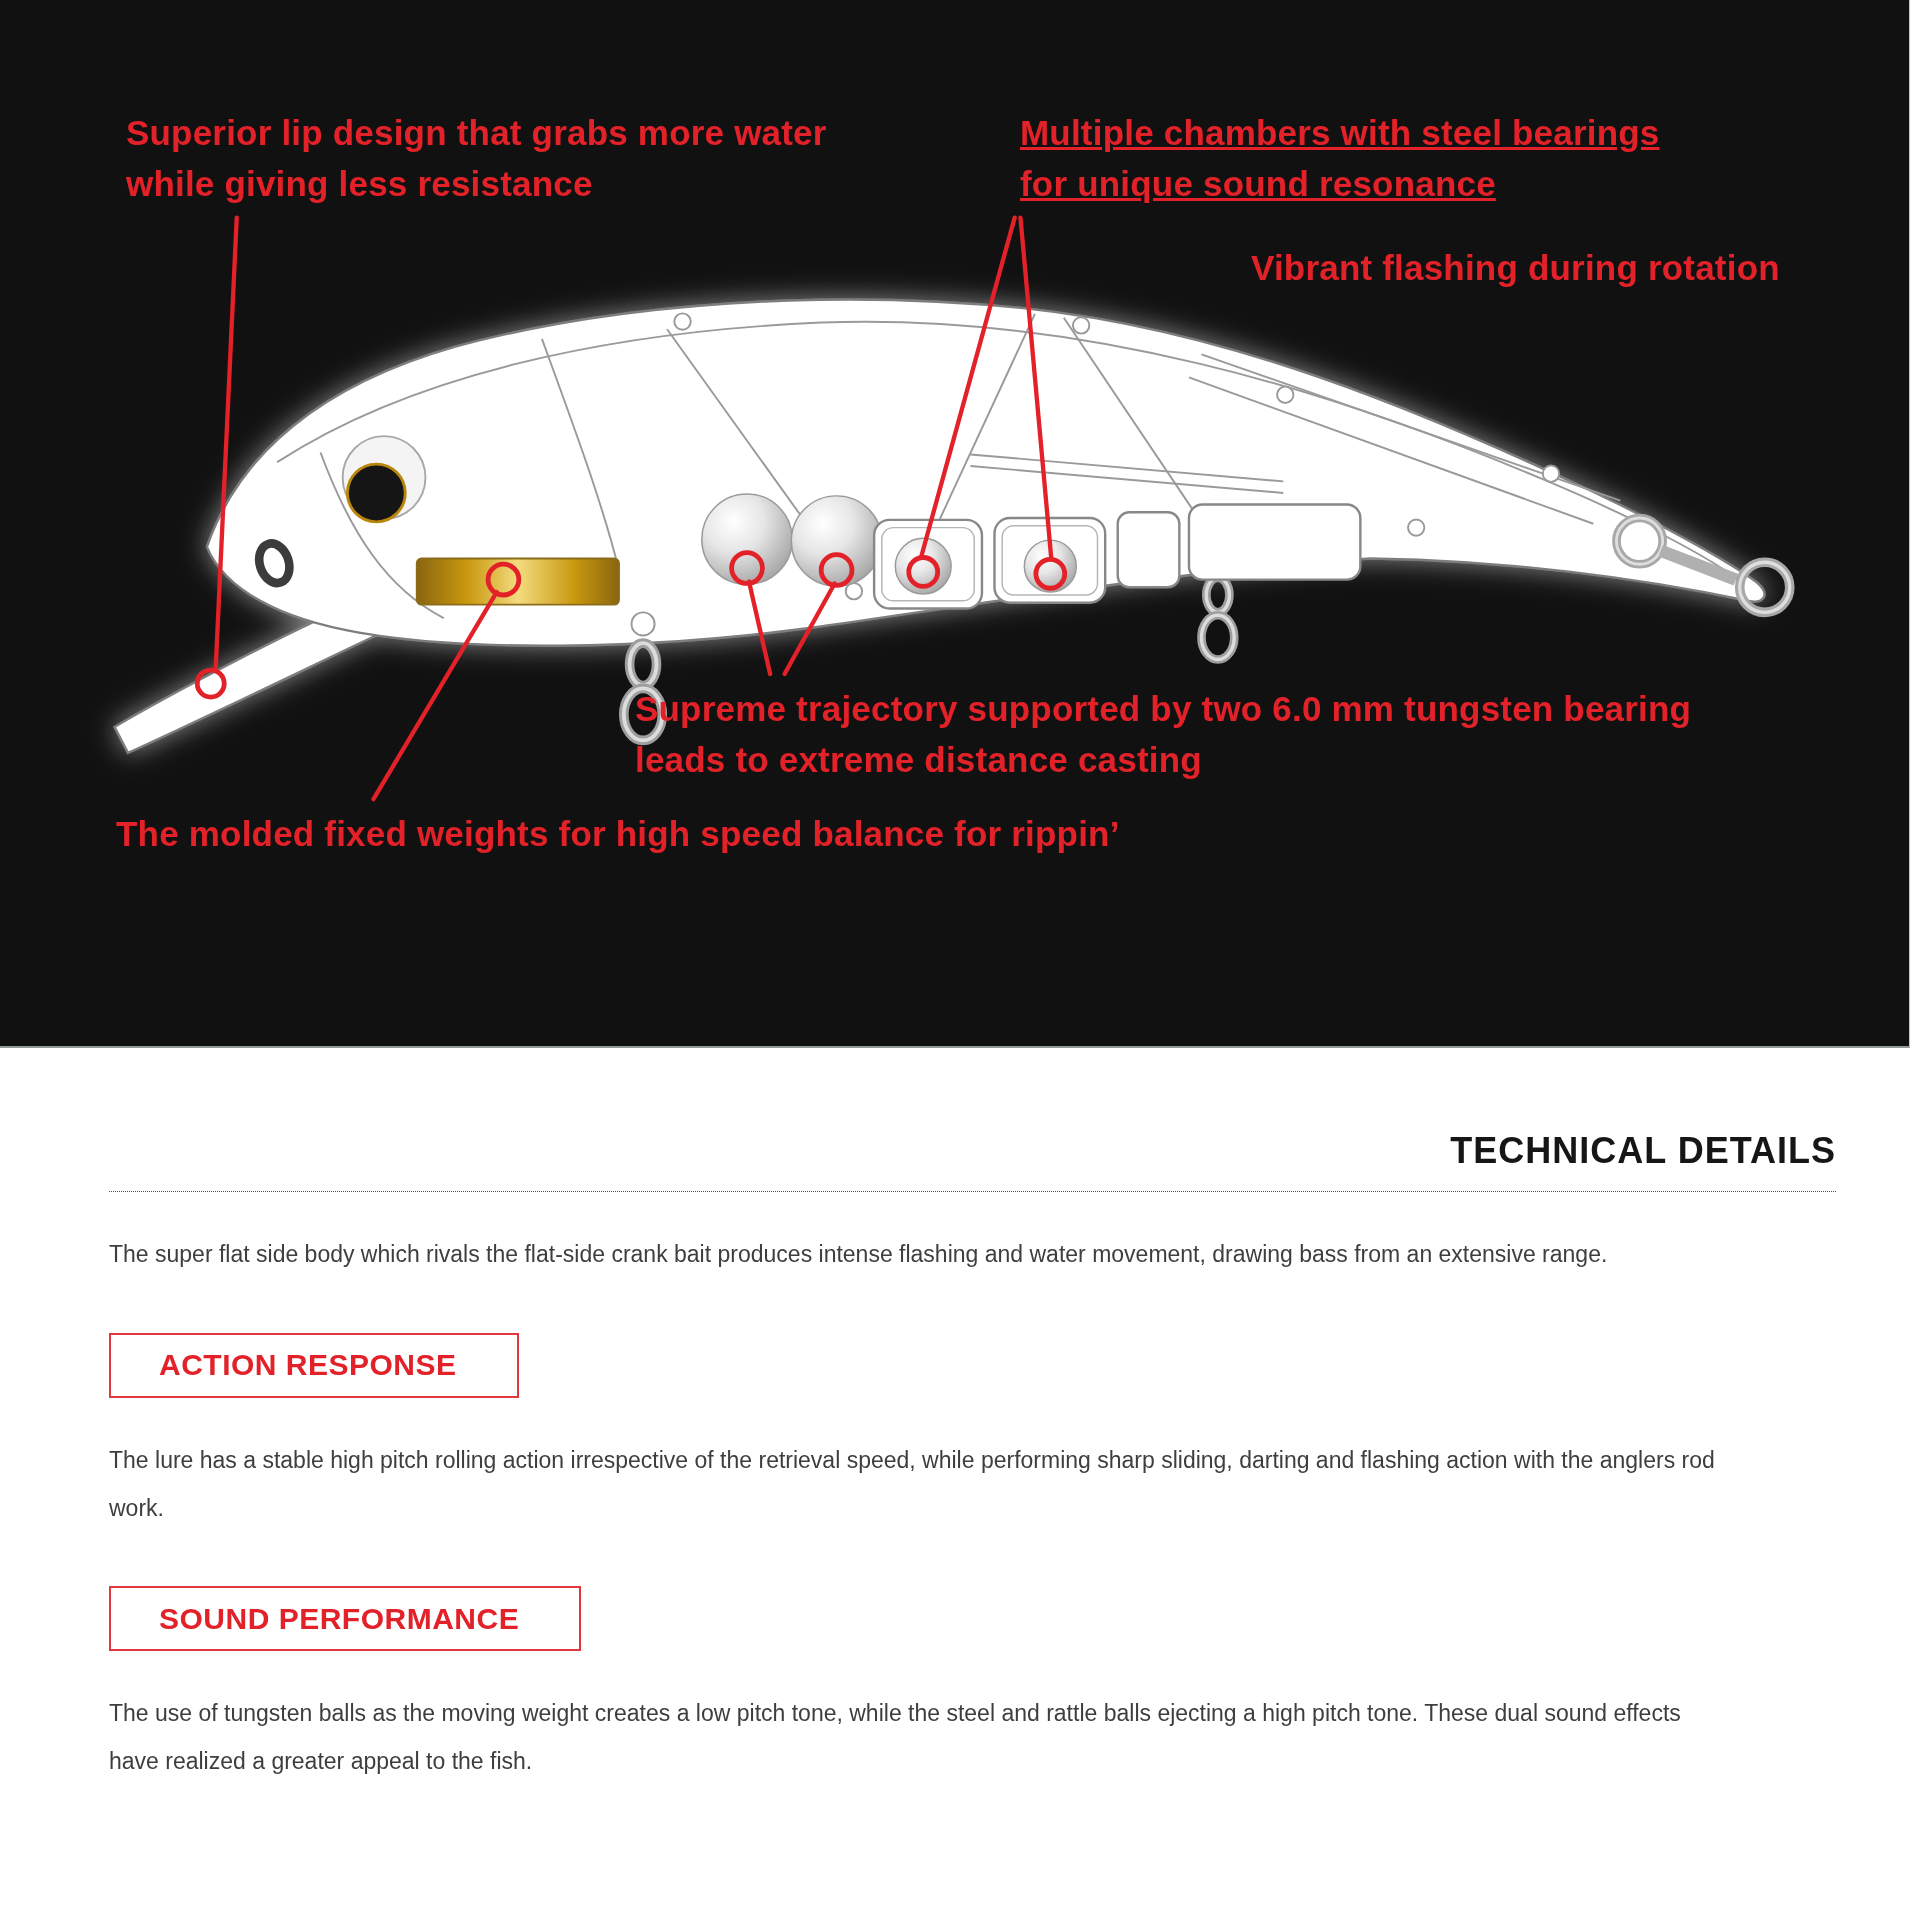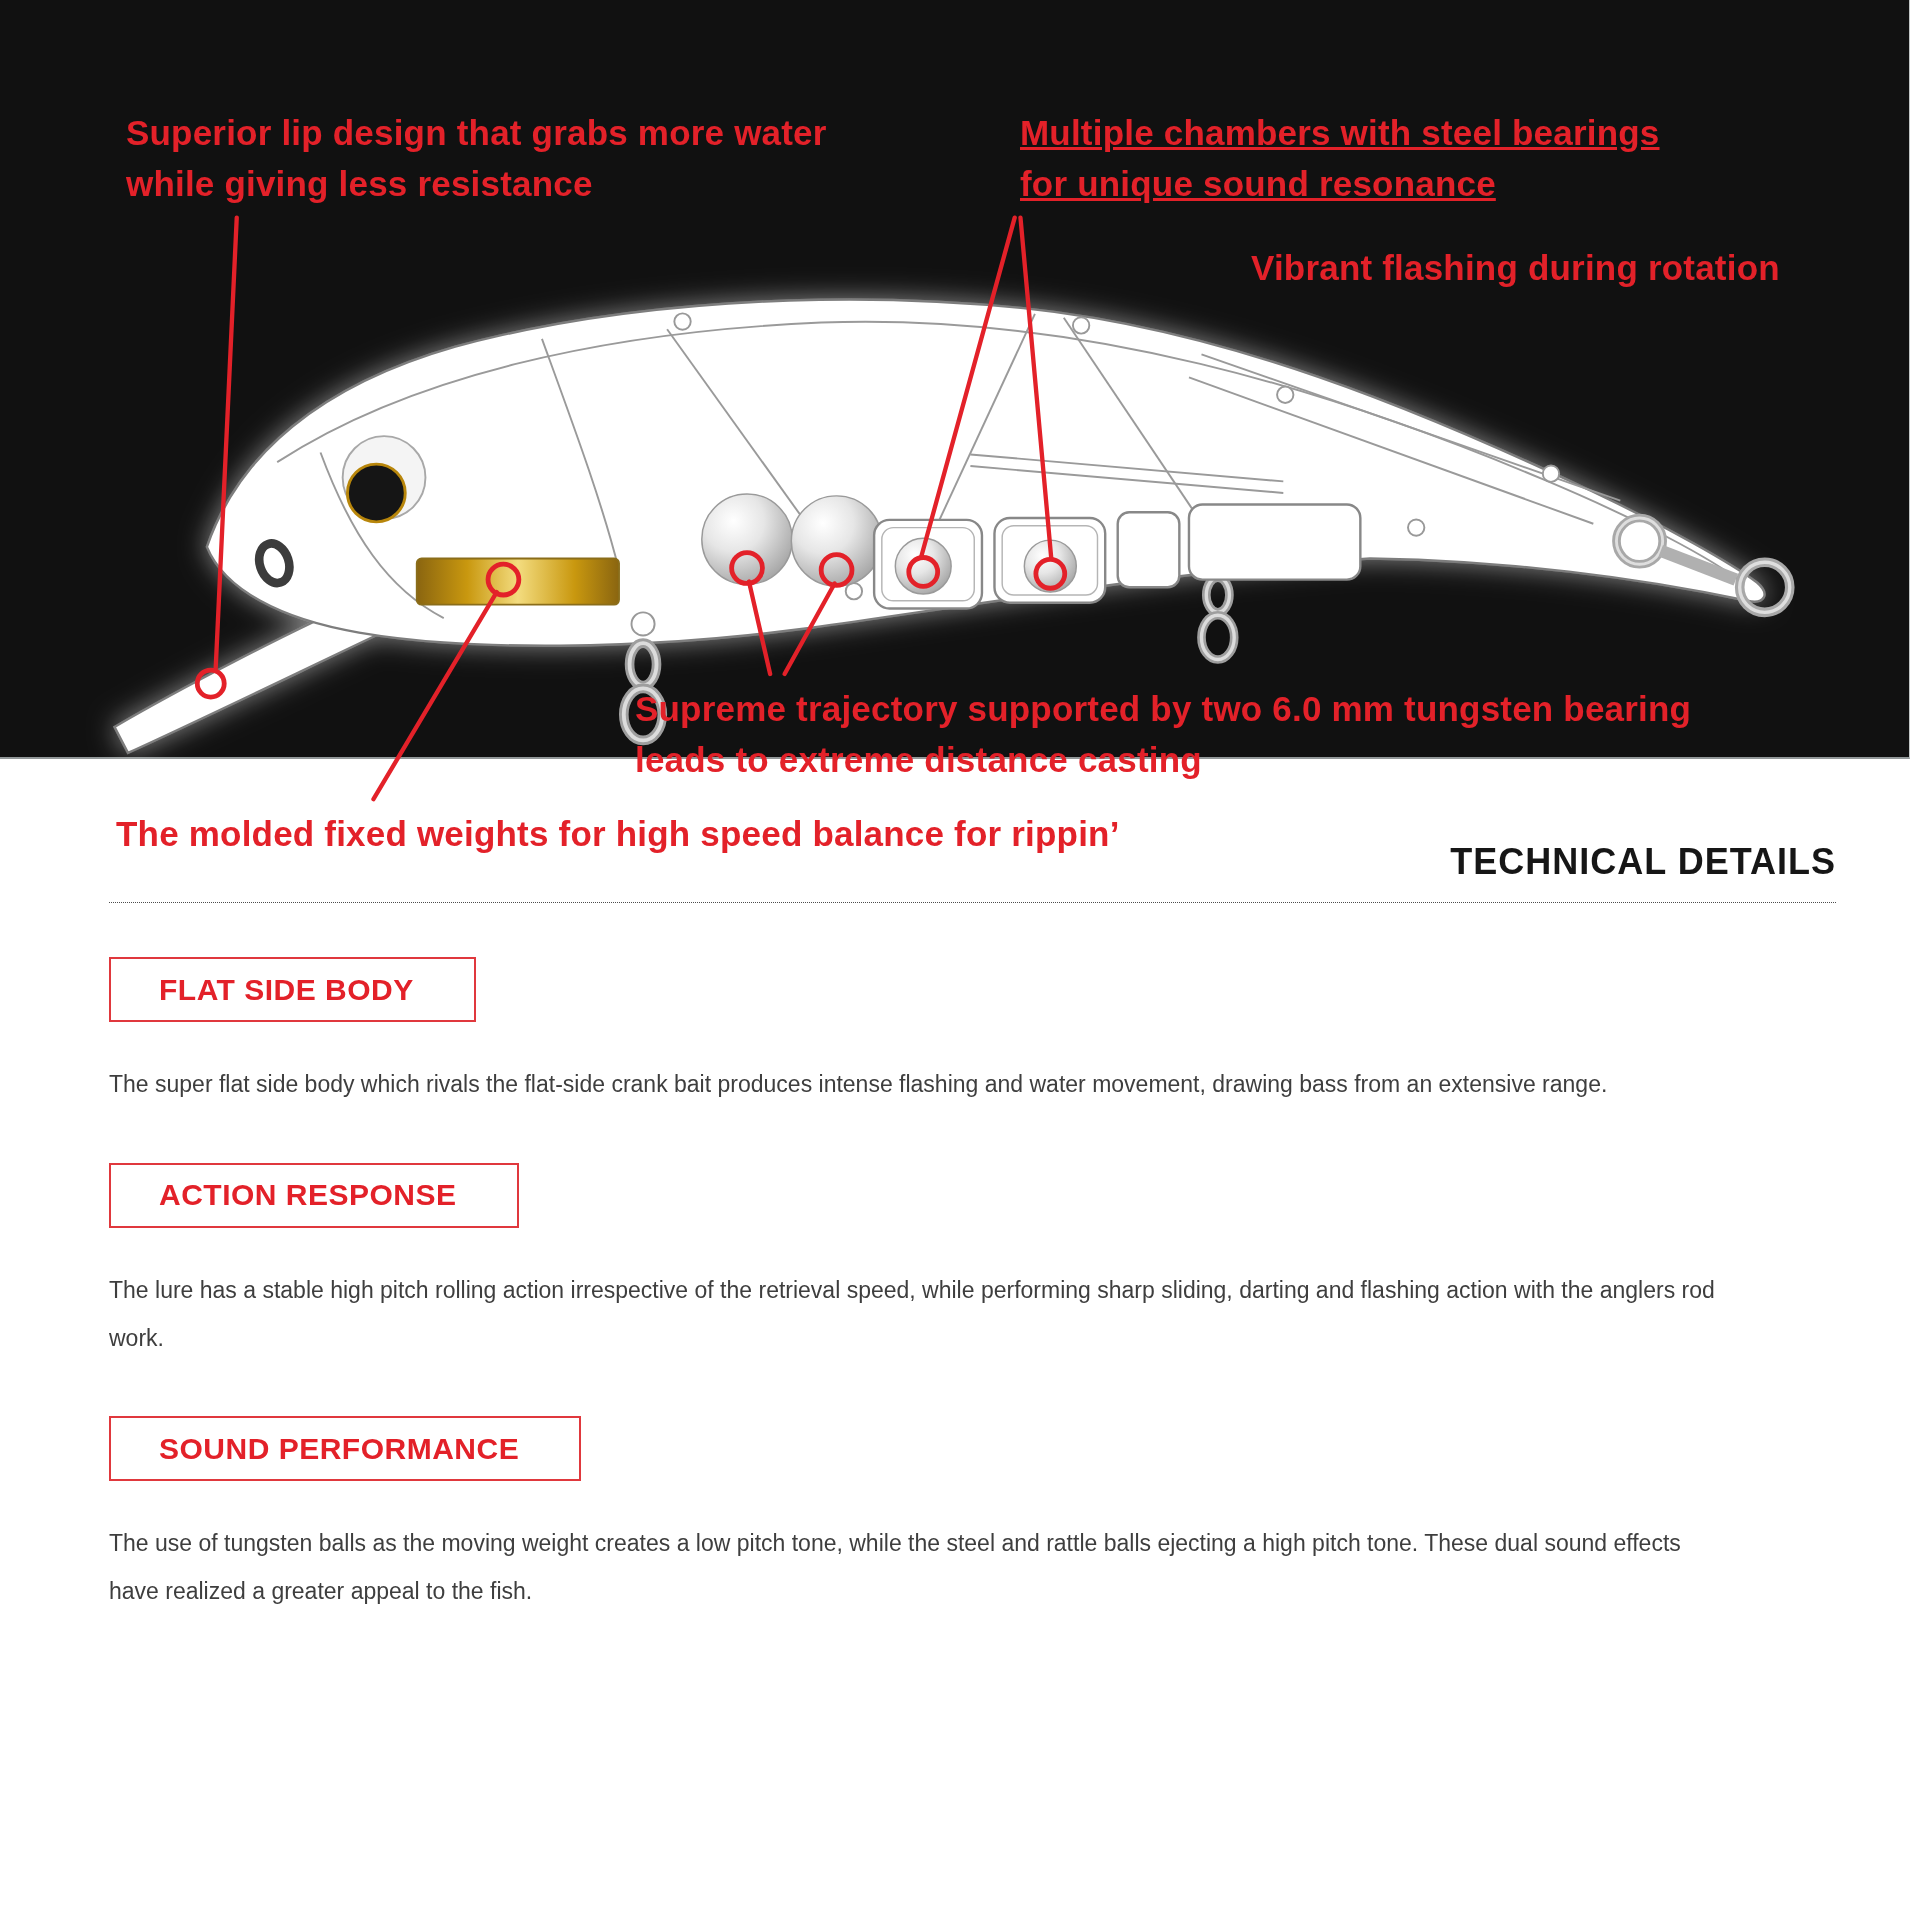--- a/index.html
+++ b/index.html
@@ -2,21 +2,21 @@
 <html><head>
 <meta charset="utf-8">
 <style>
   html, body { margin:0; padding:0; background:#ffffff; width:1921px; height:1931px; overflow:hidden; }
   * { box-sizing:border-box; }
   body { font-family:"Liberation Sans", sans-serif; }
 
   
   .hero {
     position:relative;
-    width:1910px; height:759px;
+    width:1910px; height:1048px;
     background:#111111;
     border-right:1.9px solid #c2c6c6;
     border-bottom:2.9px solid #929899;
   }
   .hero svg { position:absolute; left:0; top:0; width:1910px; height:958px; }
   .ann {
     position:absolute;
     color:#e32129;
     font-weight:700;
     font-size:35px;
@@ -198,23 +198,20 @@
     <div class="ann ann-trajectory">Supreme trajectory supported by two 6.0 mm tungsten bearing
 leads to extreme distance casting</div>
     <div class="ann ann-weights">The molded fixed weights for high speed balance for rippin’</div>
   </section>
 
   <section class="details">
     <h2>TECHNICAL DETAILS</h2>
     <div class="divider"></div>
 
     <div>
-      <div class="label-box">
-        <span>FLAT SIDE BODY</span>
-      </div>
       <p class="feature-body">The super flat side body which rivals the flat-side crank bait produces intense flashing and water movement, drawing bass from an extensive range.</p>
     </div>
 
     <div>
       <div class="label-box">
         <span>ACTION RESPONSE</span>
       </div>
       <p class="feature-body">The lure has a stable high pitch rolling action irrespective of the retrieval speed, while performing sharp sliding, darting and flashing action with the anglers rod work.</p>
     </div>
 

